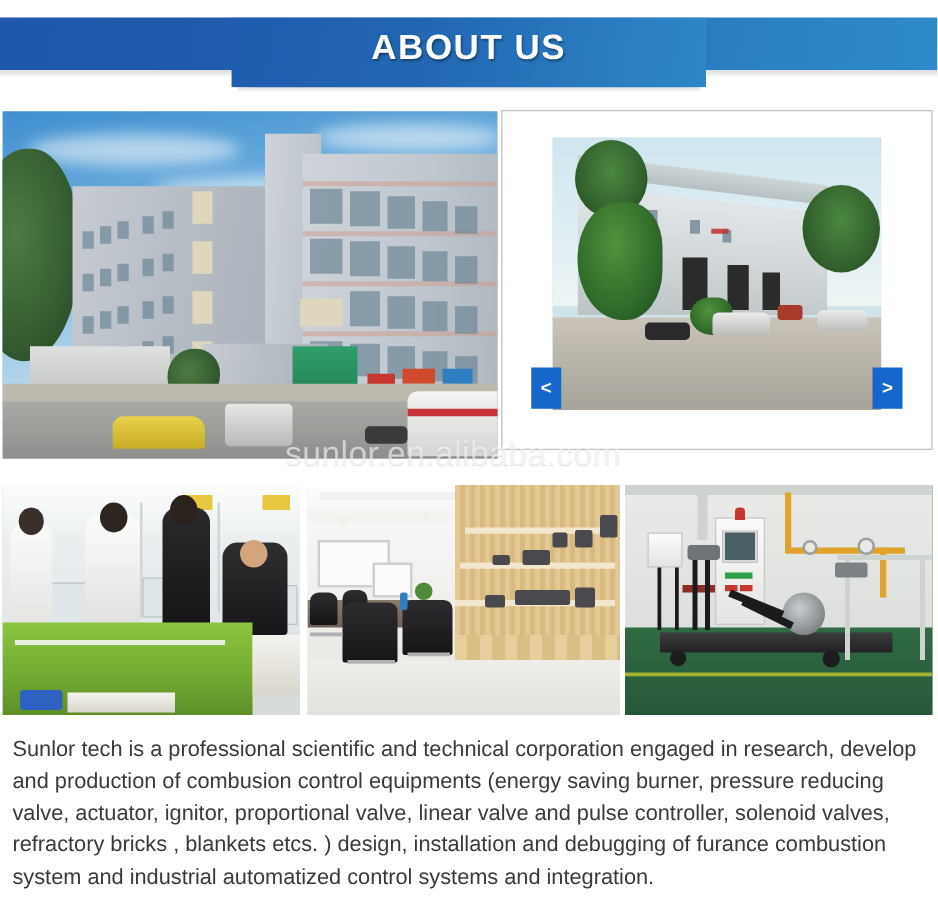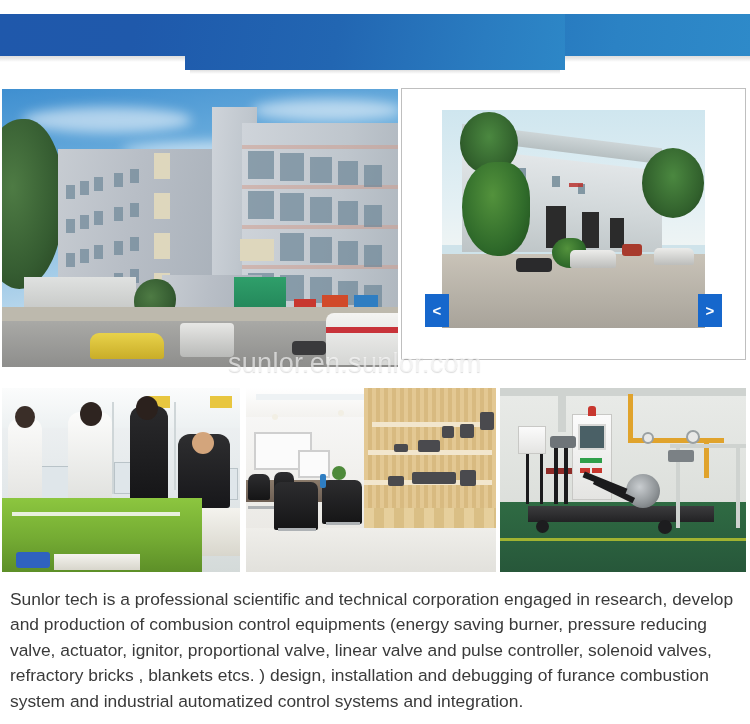--- a/index.html
+++ b/index.html
@@ -335,20 +335,21 @@
 </head>
 <body>
 
 <div class="banner-wrap">
   <div class="banner-shadow-l"></div>
   <div class="banner-shadow-r"></div>
   <div class="banner-shadow-c"></div>
   <div class="banner-bar"></div>
   <div class="banner-tab"></div>
   <div class="banner-tab-right-notch"></div>
+  <div class="banner-title">ABOUT US</div>
 </div>
 
 <div class="top-row">
 
   <div class="photo-main">
     <div class="sky"></div>
     <div class="cloud" style="left:20px; top:18px; width:170px; height:26px;"></div>
     <div class="cloud" style="left:120px; top:52px; width:200px; height:18px;"></div>
     <div class="cloud" style="left:250px; top:10px; width:150px; height:22px;"></div>
     <div class="cloud" style="left:-10px; top:80px; width:130px; height:16px;"></div>
@@ -457,21 +458,21 @@
       <div class="fac-car" style="left:212px; top:138px; width:40px; height:17px;"></div>
       <div style="position:absolute;left:180px;top:134px;width:20px;height:12px;background:#a83a2c;border-radius:3px;"></div>
       <div style="position:absolute;left:74px;top:148px;width:36px;height:14px;background:#2a2a2c;border-radius:4px;"></div>
     </div>
   </div>
 
   <div class="nav-arrow nav-prev">&lt;</div>
   <div class="nav-arrow nav-next">&gt;</div>
 </div>
 
-<div class="watermark">sunlor.en.sunlor.com</div>
+<div class="watermark">sunlor.en.alibaba.com</div>
 
 <div class="thumb-row">
 
   <div class="thumb thumb-1">
     <div class="off-bg"></div>
     <div class="off-ceil"></div>
     <div class="tag-y" style="left:146px; top:8px; width:22px; height:12px;"></div>
     <div class="tag-y" style="left:208px; top:8px; width:22px; height:12px;"></div>
     <div style="position:absolute;left:110px;top:14px;width:2px;height:92px;background:#cfd6d8;"></div>
     <div style="position:absolute;left:172px;top:14px;width:2px;height:88px;background:#cfd6d8;"></div>

